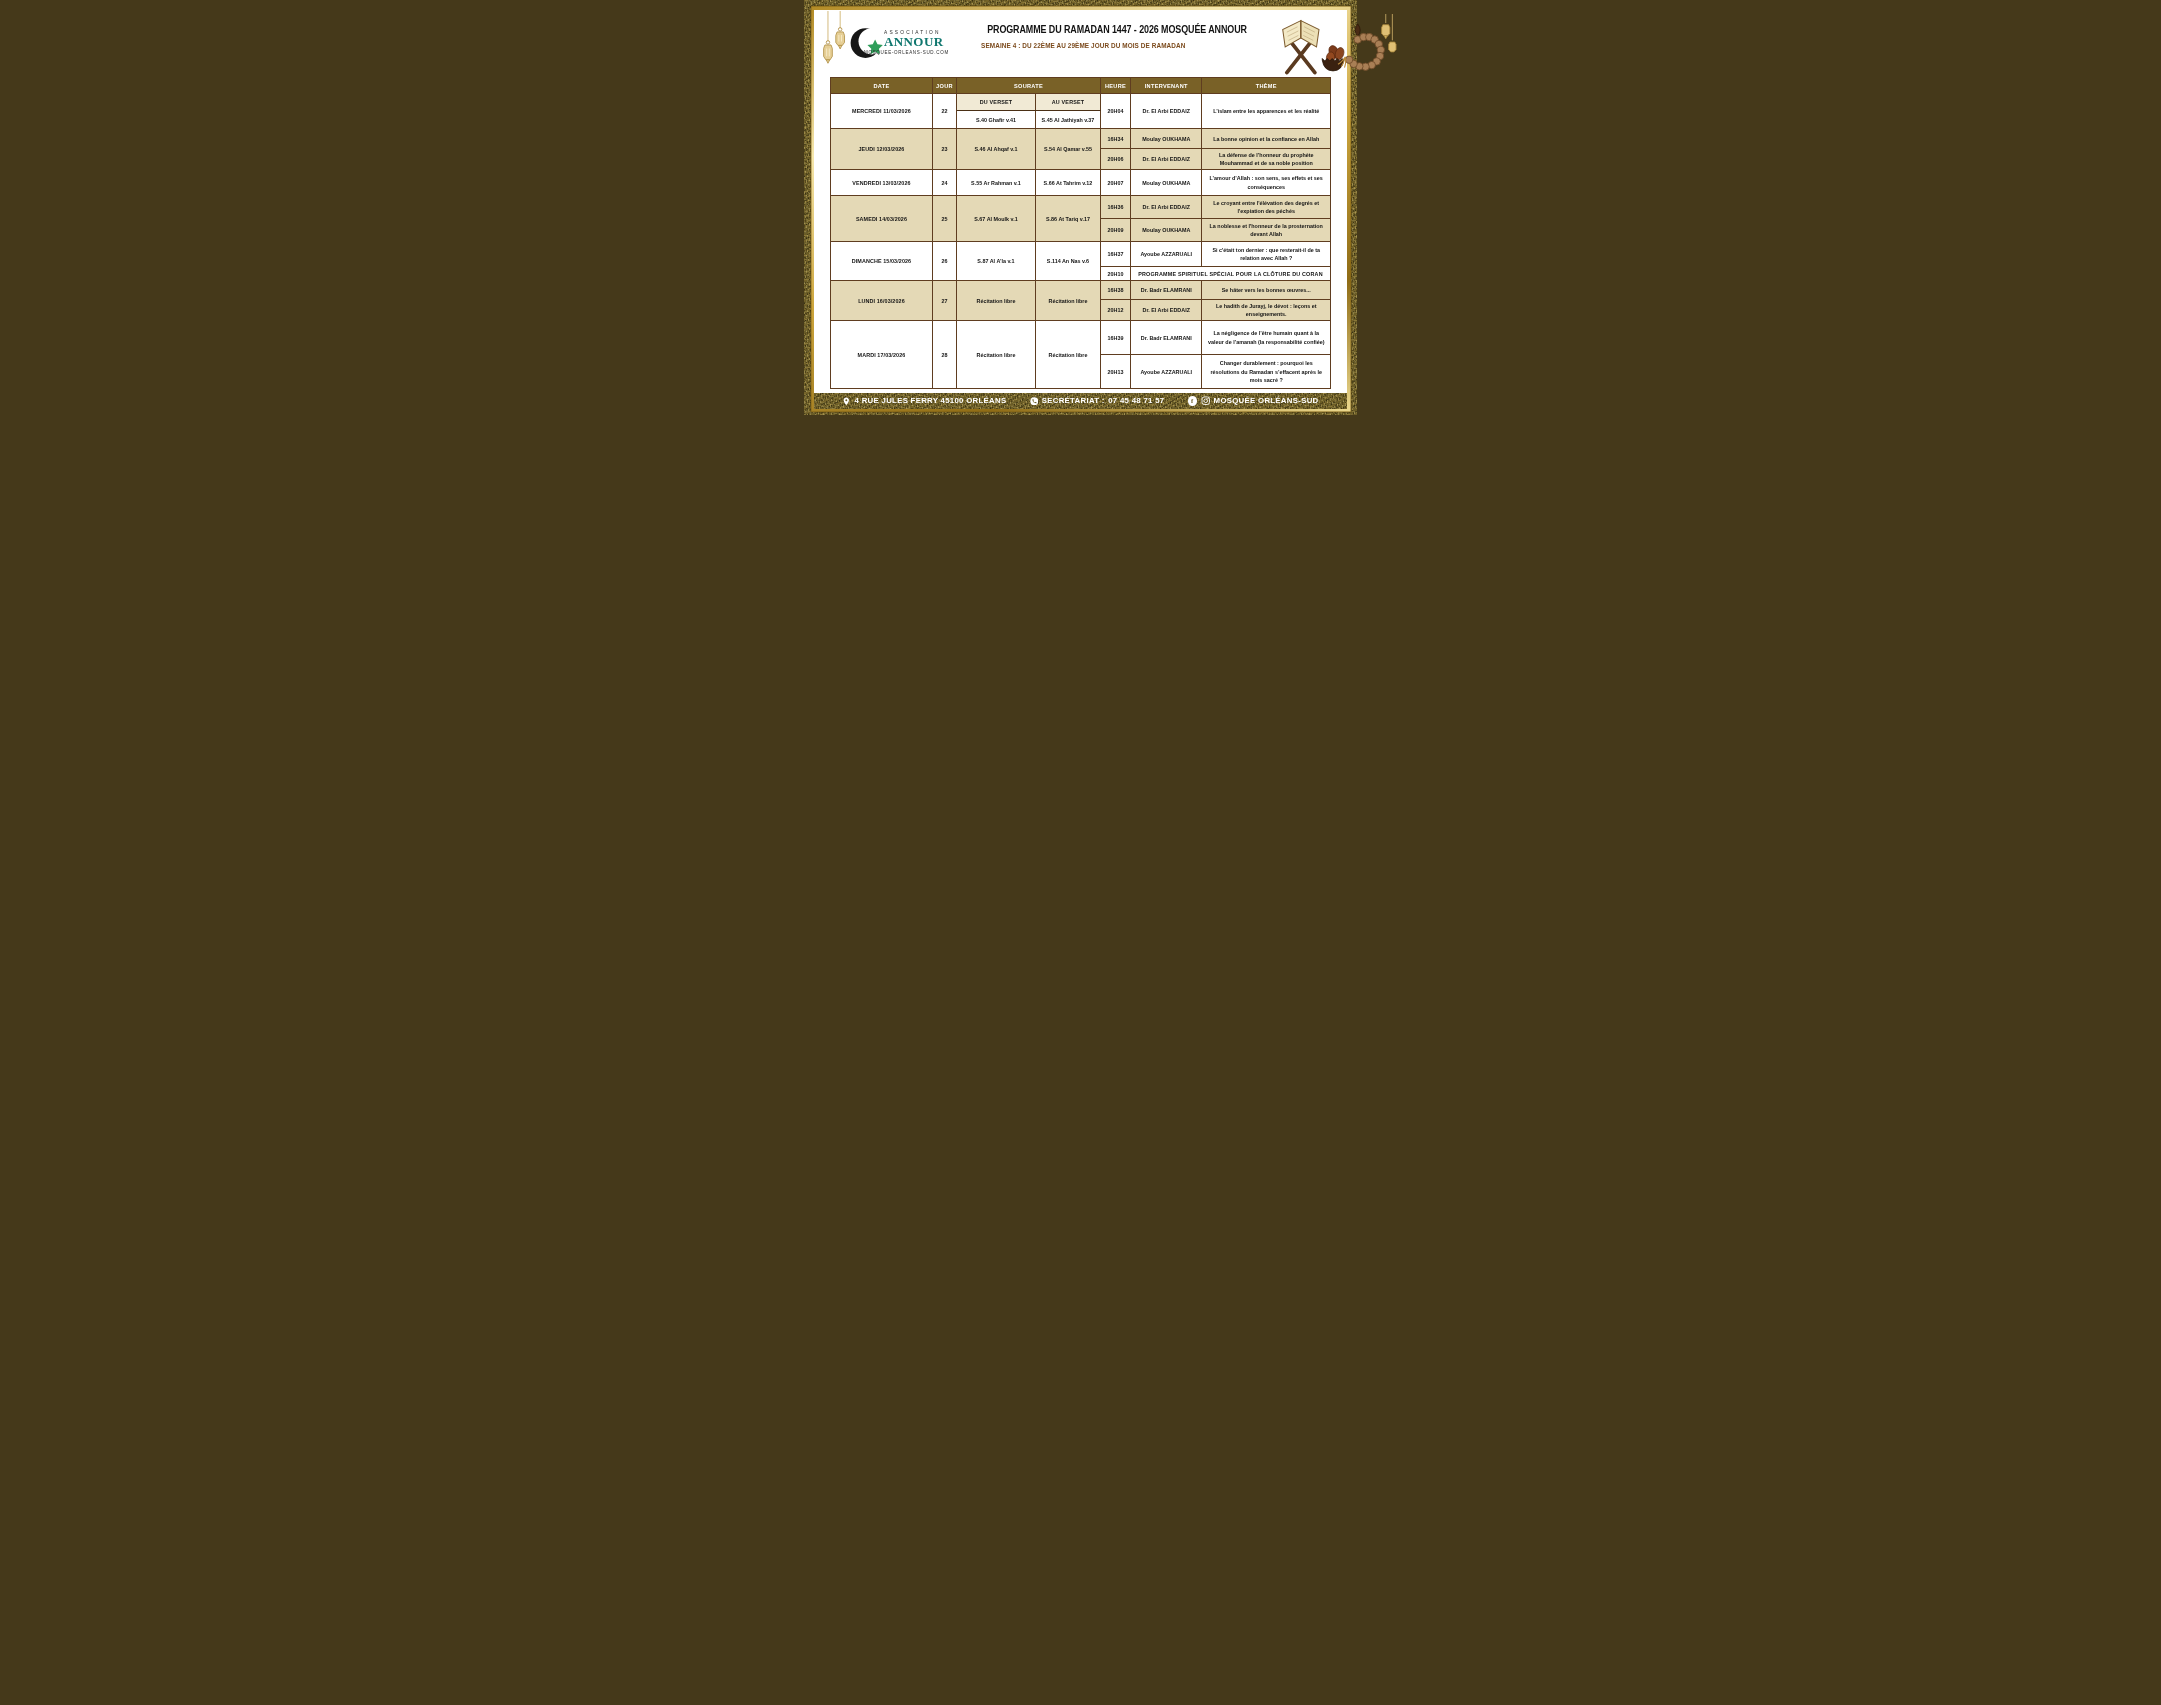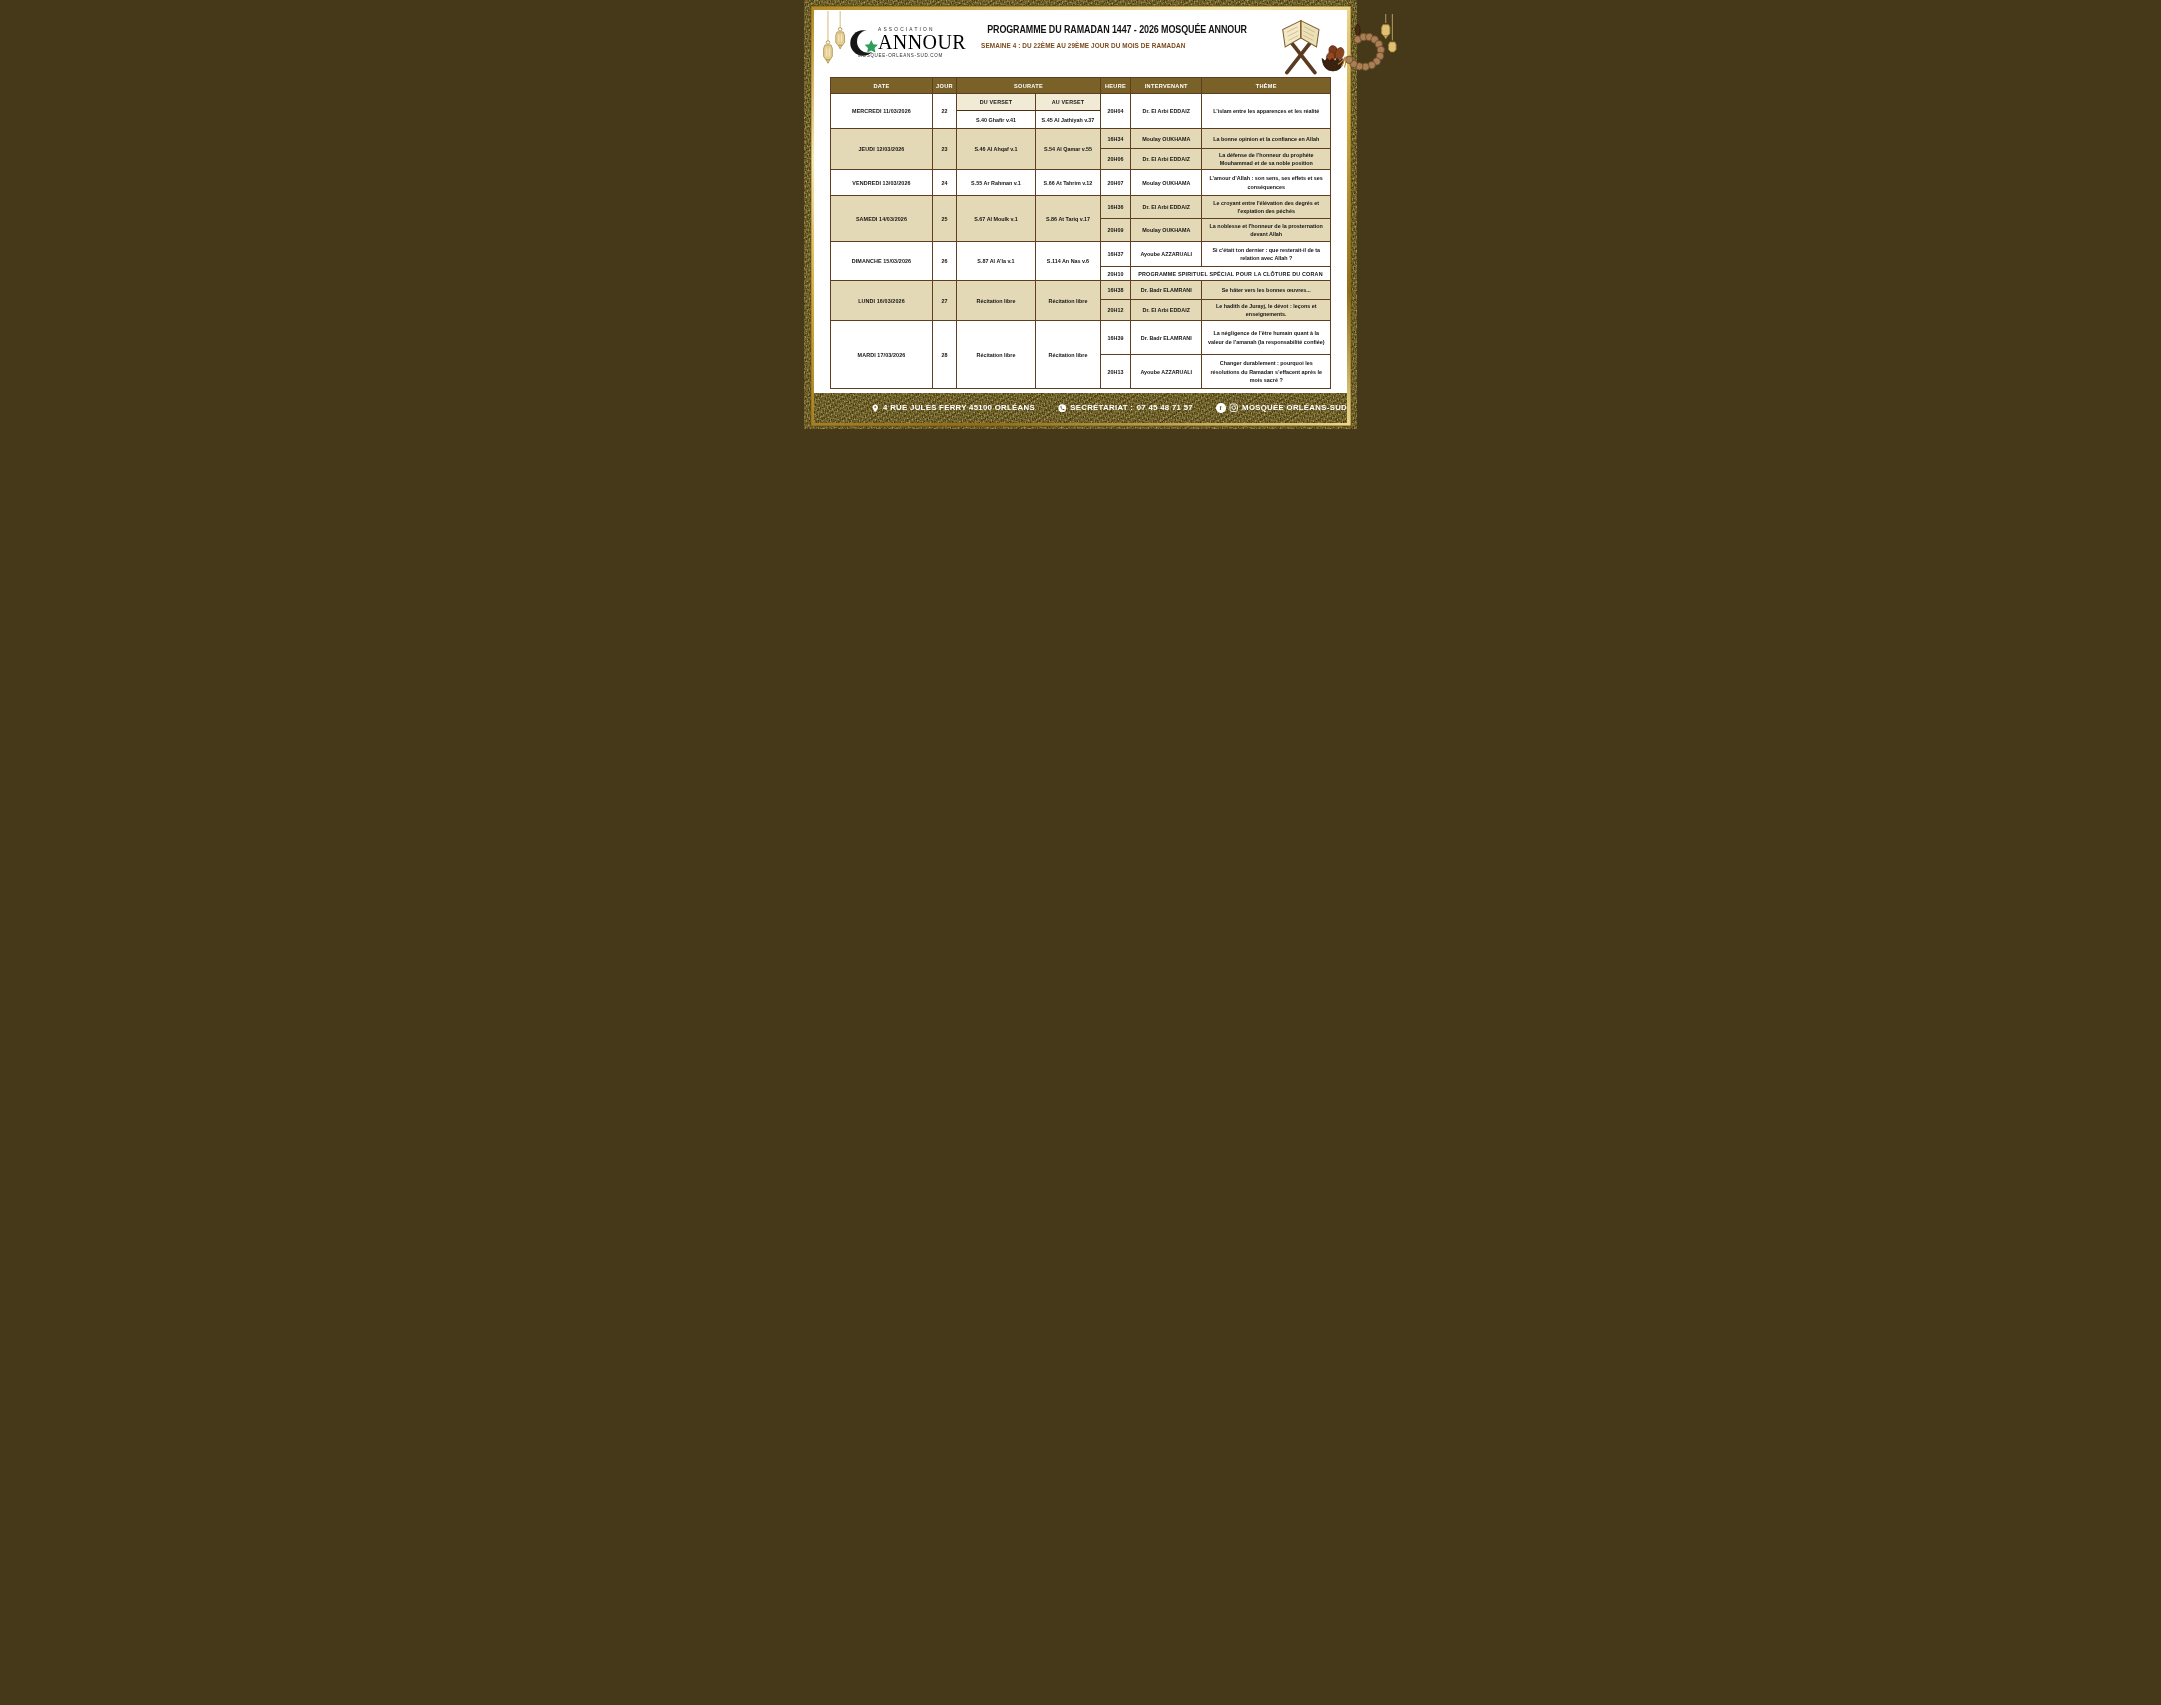--- a/index.html
+++ b/index.html
@@ -24,21 +24,21 @@
   }
   .inner{display:flex;flex-direction:column;}
   .panel{background:#ffffff;position:relative;padding:1.7px 0 3.5px;}
 
   
   .hdr{display:flex;align-items:flex-start;height:65px;padding-left:34px;position:relative;}
   .lanterns-left{position:absolute;left:7px;top:0;}
   .logo{display:flex;align-items:center;margin-top:10.4px;width:118px;flex:0 0 auto;}
   .logo-text{margin-left:-6px;display:flex;flex-direction:column;align-items:flex-start;}
   .logo-assoc{font-size:4.8px;letter-spacing:2.2px;color:#2b2b2b;font-weight:400;}
-  .logo-name{font-family:"Liberation Serif", serif;font-size:20px;font-weight:400;letter-spacing:0.4px;color:#000000;line-height:1.02;}
+  .logo-name{font-family:"Liberation Serif", serif;font-size:13px;font-weight:700;letter-spacing:0.4px;color:#0f766e;line-height:1.02;}
   .logo-site{font-size:4.5px;letter-spacing:0.7px;color:#2b2b2b;margin-top:1.3px;margin-left:-20px;}
   .titles{flex:1;display:flex;flex-direction:column;justify-content:center;padding-top:13px;}
   .title{font-size:10.4px;font-weight:800;color:#121212;white-space:nowrap;transform:scaleX(.86);letter-spacing:-0.1px;}
   .subtitle{font-size:7.1px;font-weight:800;color:#7c4b1d;white-space:nowrap;transform:scaleX(.9);margin-top:7.3px;letter-spacing:0.1px;}
   .deco{flex:0 0 130px;align-self:flex-end;margin-bottom:0.9px;}
 
   
   table.sched{width:94%;margin:0.9px auto 0;border-collapse:collapse;table-layout:fixed;}
   table.sched{border:1.3px solid #4a2f15;}
   .sched td,.sched th{border:0.9px solid #5f3d20;vertical-align:middle;text-align:center;padding:0.9px 2.6px;}
@@ -49,21 +49,21 @@
   .sched td{font-weight:700;color:#141414;font-size:5.4px;}
   .cd{font-size:5.6px;letter-spacing:0.1px;}
   .ct{line-height:1.6;padding:1.7px 5.2px;}
   .vh{background:#f1ead5 !important;font-size:5.6px;letter-spacing:0.2px;border-bottom:1.3px solid #4a2f15 !important;}
   .special{color:#a93232;font-size:5.6px;letter-spacing:0.2px;}
   .h40{height:17.3px}.h42{height:18px}.h46{height:20px}.h48{height:21px}
   .h60{height:26px}.h53{height:23px}.h54{height:23px}.h58{height:25px}
   .h32{height:14px}.h44{height:19px}.h78{height:34px}
 
   
-  .footerband{height:30px;display:flex;align-items:center;justify-content:flex-end;gap:6px;color:#fff;}
+  .footerband{height:16px;display:flex;align-items:center;justify-content:center;gap:6px;color:#fff;}
   .f-item{display:flex;align-items:center;gap:3.5px;font-size:7.8px;font-weight:800;letter-spacing:0.3px;white-space:nowrap;}
   .f-gap{width:11.2px;}
   .fb-circle{width:9.5px;height:9.5px;border-radius:50%;background:#fff;color:#6a5c26;
     display:flex;align-items:center;justify-content:center;font-weight:800;font-size:6.5px;
     font-family:"Liberation Serif", serif;}
 </style>
 </head>
 <body>
 
 <div class="page tex">

